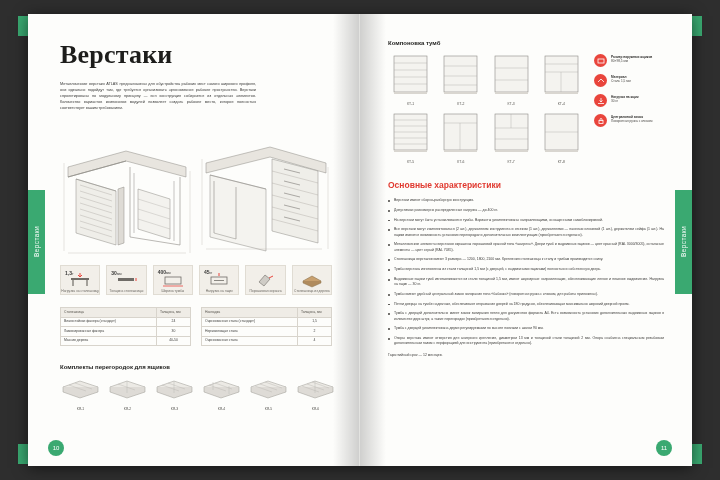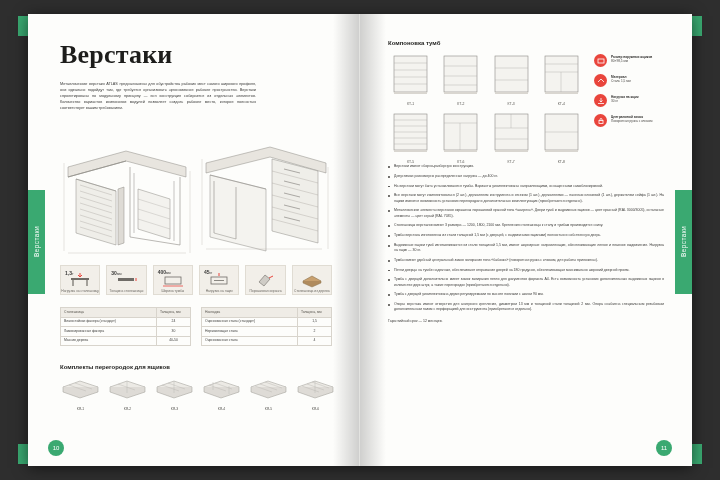--- a/index.html
+++ b/index.html
@@ -594,20 +594,21 @@
                 </svg>
             </span>
             <span class="spec-txt">
               <b>Центральный замок</b>
               <span>Поворотная ручка с ключом</span>
             </span>
           </div>
         </div>
       </div>
 
+      <h2 class="red">Основные характеристики</h2>
       <ul class="bullets">
         <li>Верстаки имеют сборно-разборную конструкцию.</li>
         <li>Допустимая равномерно распределенная нагрузка — до 400 кг.</li>
         <li>На верстаки могут быть устанавливаются тумбы. Варианты укомплектованы направляющими, оснащенными самоблокировкой.</li>
         <li>Все верстаки могут комплектоваться (2 шт.), держателем инструмента и отсеком (1 шт.), держателями — панелью ключевой (1 шт.), держателем сейфа (1 шт.). На ящики имеются возможность установки перегородок и дополнительных комплектующих (приобретаются отдельно).</li>
         <li>Металлические элементы верстаков окрашены порошковой краской типа «шагрень». Двери тумб и выдвижных ящиков — цвет красный (RAL 3000/3005), остальные элементы — цвет серый (RAL 7035).</li>
         <li>Столешницы верстаков имеют 3 размера — 1200, 1800, 2100 мм. Крепления столешницы к столу и тумбам производится снизу.</li>
         <li>Тумбы верстака изготовлены из стали толщиной 1,5 мм (с дверцей, с выдвижными ящиками) полностью и собственную дверь.</li>
         <li>Выдвижные ящики тумб изготавливаются из стали толщиной 1,5 мм, имеют шарнирные направляющие, обеспечивающие легкое и плавное выдвижение. Нагрузка на ящик — 30 кг.</li>
         <li>Тумбы имеют удобный центральный замок запирания типа «бабочка» (поворотная ручка с ключом, для работы приложены).</li>

